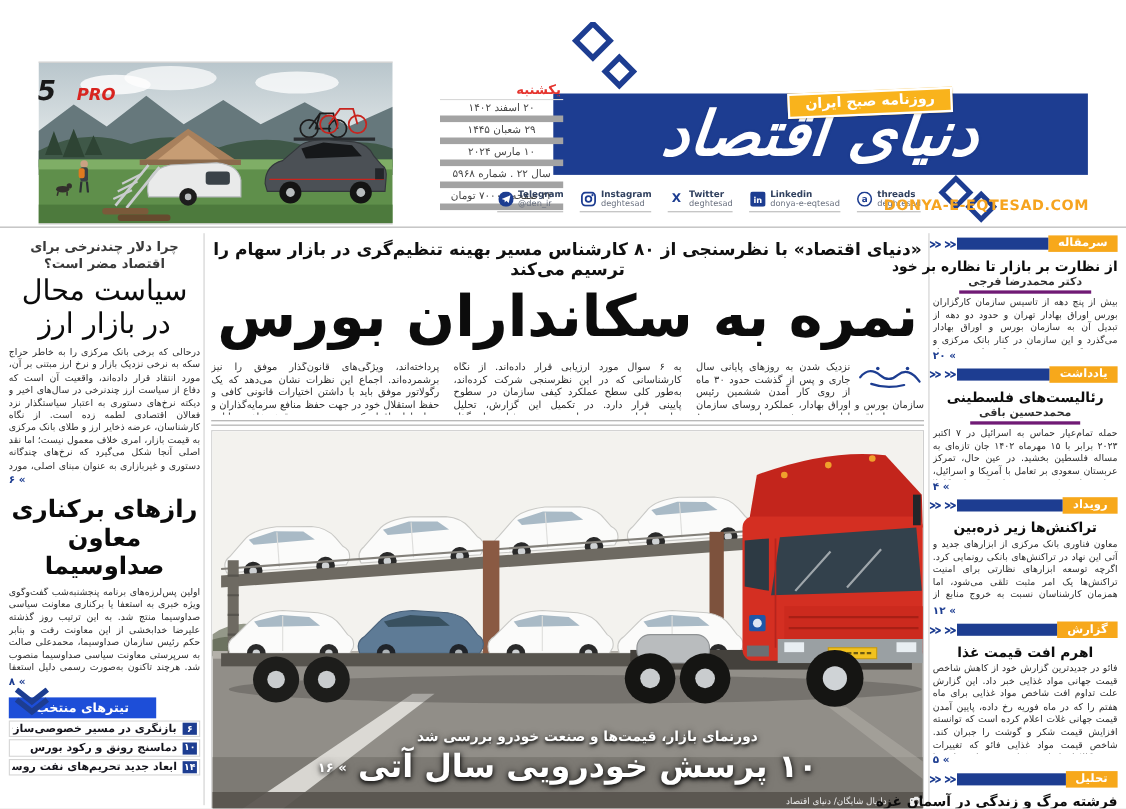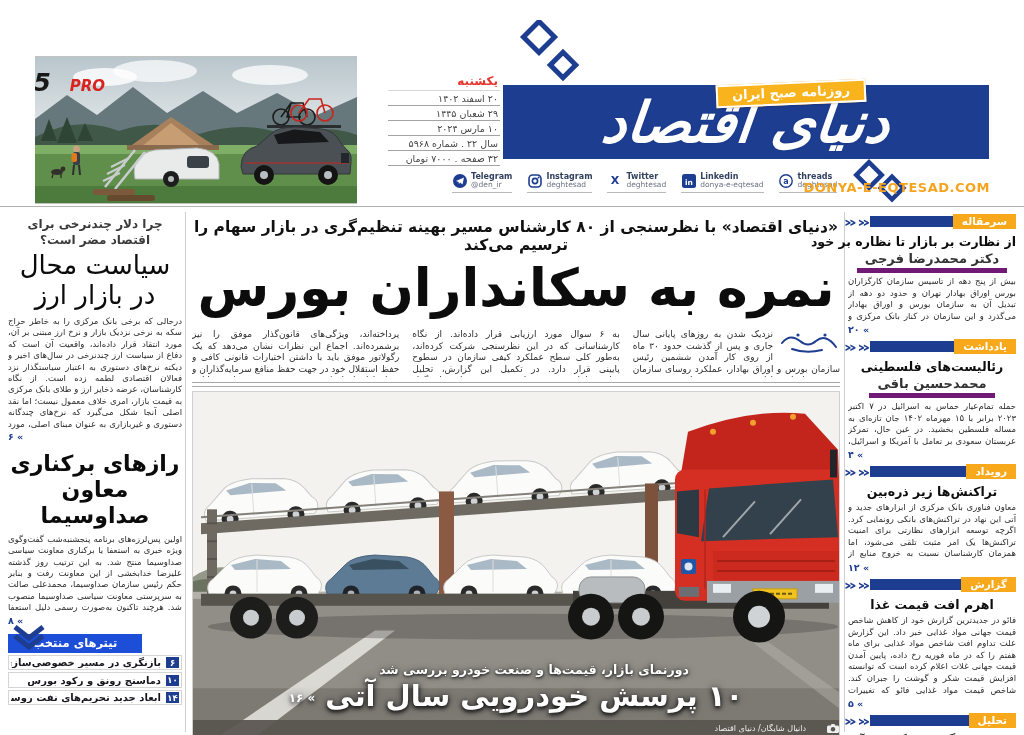--- a/index.html
+++ b/index.html
@@ -9,22 +9,22 @@
   .ad-box{position:absolute;left:35px;top:56px;width:322px;height:146px;border-top:1px solid #c2c2c2;border-bottom:1px solid #c2c2c2;}
   .ad-box svg{display:block;width:100%;height:100%;}
   .tagline{position:absolute;right:84px;top:54px;color:#e5332d;font-size:13px;font-weight:bold;white-space:nowrap;}
   .band{position:absolute;left:503px;top:85px;width:486px;height:74px;background:#1d3d91;}
   .logo-script{position:absolute;left:503px;top:74px;width:486px;height:96px;display:flex;align-items:center;justify-content:center;
                color:#fff;font-size:56px;font-weight:bold;font-style:italic;transform:skewX(-6deg);white-space:nowrap;
                text-shadow:0 0 2px rgba(20,40,100,.35);pointer-events:none;}
   .badge{position:absolute;left:716px;top:82px;background:#f9b31c;border:2px solid #fff;color:#fff;font-weight:bold;
          font-size:13px;padding:1px 14px 3px;transform:rotate(-2.5deg);box-shadow:0 1px 2px rgba(0,0,0,.15);}
   .diamonds{position:absolute;}
-  .dates{position:absolute;left:388px;top:74px;width:112px;font-size:9.5px;color:#444;}
-  .dates .row{border-bottom:1px solid #a3a3a3;padding:1.5px 2px;text-align:right;white-space:nowrap;}
+  .dates{position:absolute;left:400px;top:74px;width:112px;font-size:9.5px;color:#444;}
+  .dates .row{border-bottom:6px solid #a3a3a3;padding:1.5px 2px;text-align:center;white-space:nowrap;}
   .dates .weekday{color:#e5332d;font-weight:bold;font-size:12px;border-bottom:1px solid #d8d8d8;padding:0 2px 2px;text-align:right;}
   .socials{position:absolute;left:452px;top:172px;width:400px;display:flex;gap:15px;direction:ltr;align-items:flex-start;}
   .soc{display:flex;gap:4px;align-items:center;border-bottom:1px solid #b9b9b9;padding-bottom:2px;}
   .soc .ic{width:15px;height:15px;display:flex;align-items:center;justify-content:center;color:#1d3d91;font-weight:bold;font-size:11px;}
   .soc .tx{display:flex;flex-direction:column;line-height:1.15;}
   .soc .nm{font-size:8px;font-weight:bold;color:#31415f;}
   .soc .hd{font-size:7.5px;color:#6b7280;}
   .website{position:absolute;right:34px;top:180px;direction:ltr;color:#f6a41f;font-weight:bold;font-size:13px;letter-spacing:.5px;}
   .header-rule{position:absolute;left:0;right:0;top:206px;border-top:1px solid #b0b0b0;}
   .vline{position:absolute;top:212px;bottom:3px;width:1px;background:#cfcfcf;}
@@ -45,21 +45,21 @@
   .credit{position:absolute;left:0;right:0;bottom:0;height:17px;background:rgba(88,84,79,.93);display:flex;align-items:center;}
   .credit-g{display:flex;direction:ltr;align-items:center;gap:21px;margin-left:8px;}
   .credit-g .t{color:#eee;font-size:8px;}
   
   .sidebar{position:absolute;left:848px;top:210px;width:168px;}
   .slabel{display:flex;align-items:center;margin-top:4px;}
   .slabel .tag{background:#f7a81b;color:#fff;font-size:10.5px;font-weight:bold;padding:1px 9px 2px;}
   .slabel .bar{flex:1;height:11px;background:#1d3d91;margin-left:2px;}
   .slabel .chev{color:#1d3d91;font-size:14px;font-weight:bold;transform:scaleX(1.5);margin-right:2px;line-height:1;}
   .stitle{margin-top:5px;text-align:center;font-size:12.5px;font-weight:bold;color:#0d0d0d;white-space:nowrap;}
-  .sauthor{margin:2px auto 0;display:table;font-size:13px;font-weight:bold;color:#333;border-bottom:5px solid #701a75;padding:0 8px 2px;}
+  .sauthor{margin:2px auto 0;display:table;font-size:10px;font-weight:bold;color:#333;border-bottom:3px solid #701a75;padding:0 8px 2px;}
   .sbody{margin-top:3px;font-size:8.5px;line-height:11.6px;text-align:justify;color:#2c2c2c;overflow:hidden;}
   .mini-ref{direction:ltr;text-align:left;color:#1d3d91;font-weight:bold;font-size:9.5px;margin-top:1px;}
   
   .leftcol{position:absolute;left:8px;top:210px;width:174px;}
   .a-kicker{margin-top:7px;text-align:center;font-size:12px;font-weight:bold;color:#3a3a3a;line-height:1.3;}
   .a-title1{margin-top:3px;text-align:center;font-size:26px;font-weight:normal;color:#0b0b0b;line-height:1.15;}
   .a-title2{margin-top:9px;text-align:center;font-size:22px;font-weight:bold;color:#0b0b0b;line-height:1.18;}
   .a-body{margin-top:5px;font-size:8.5px;line-height:11.4px;text-align:justify;color:#2c2c2c;overflow:hidden;}
   .picks-label{position:relative;margin-top:8px;margin-right:40px;background:#1d4ed8;color:#fff;font-weight:bold;font-size:11.5px;
                text-align:center;padding:2px 4px 3px;}

